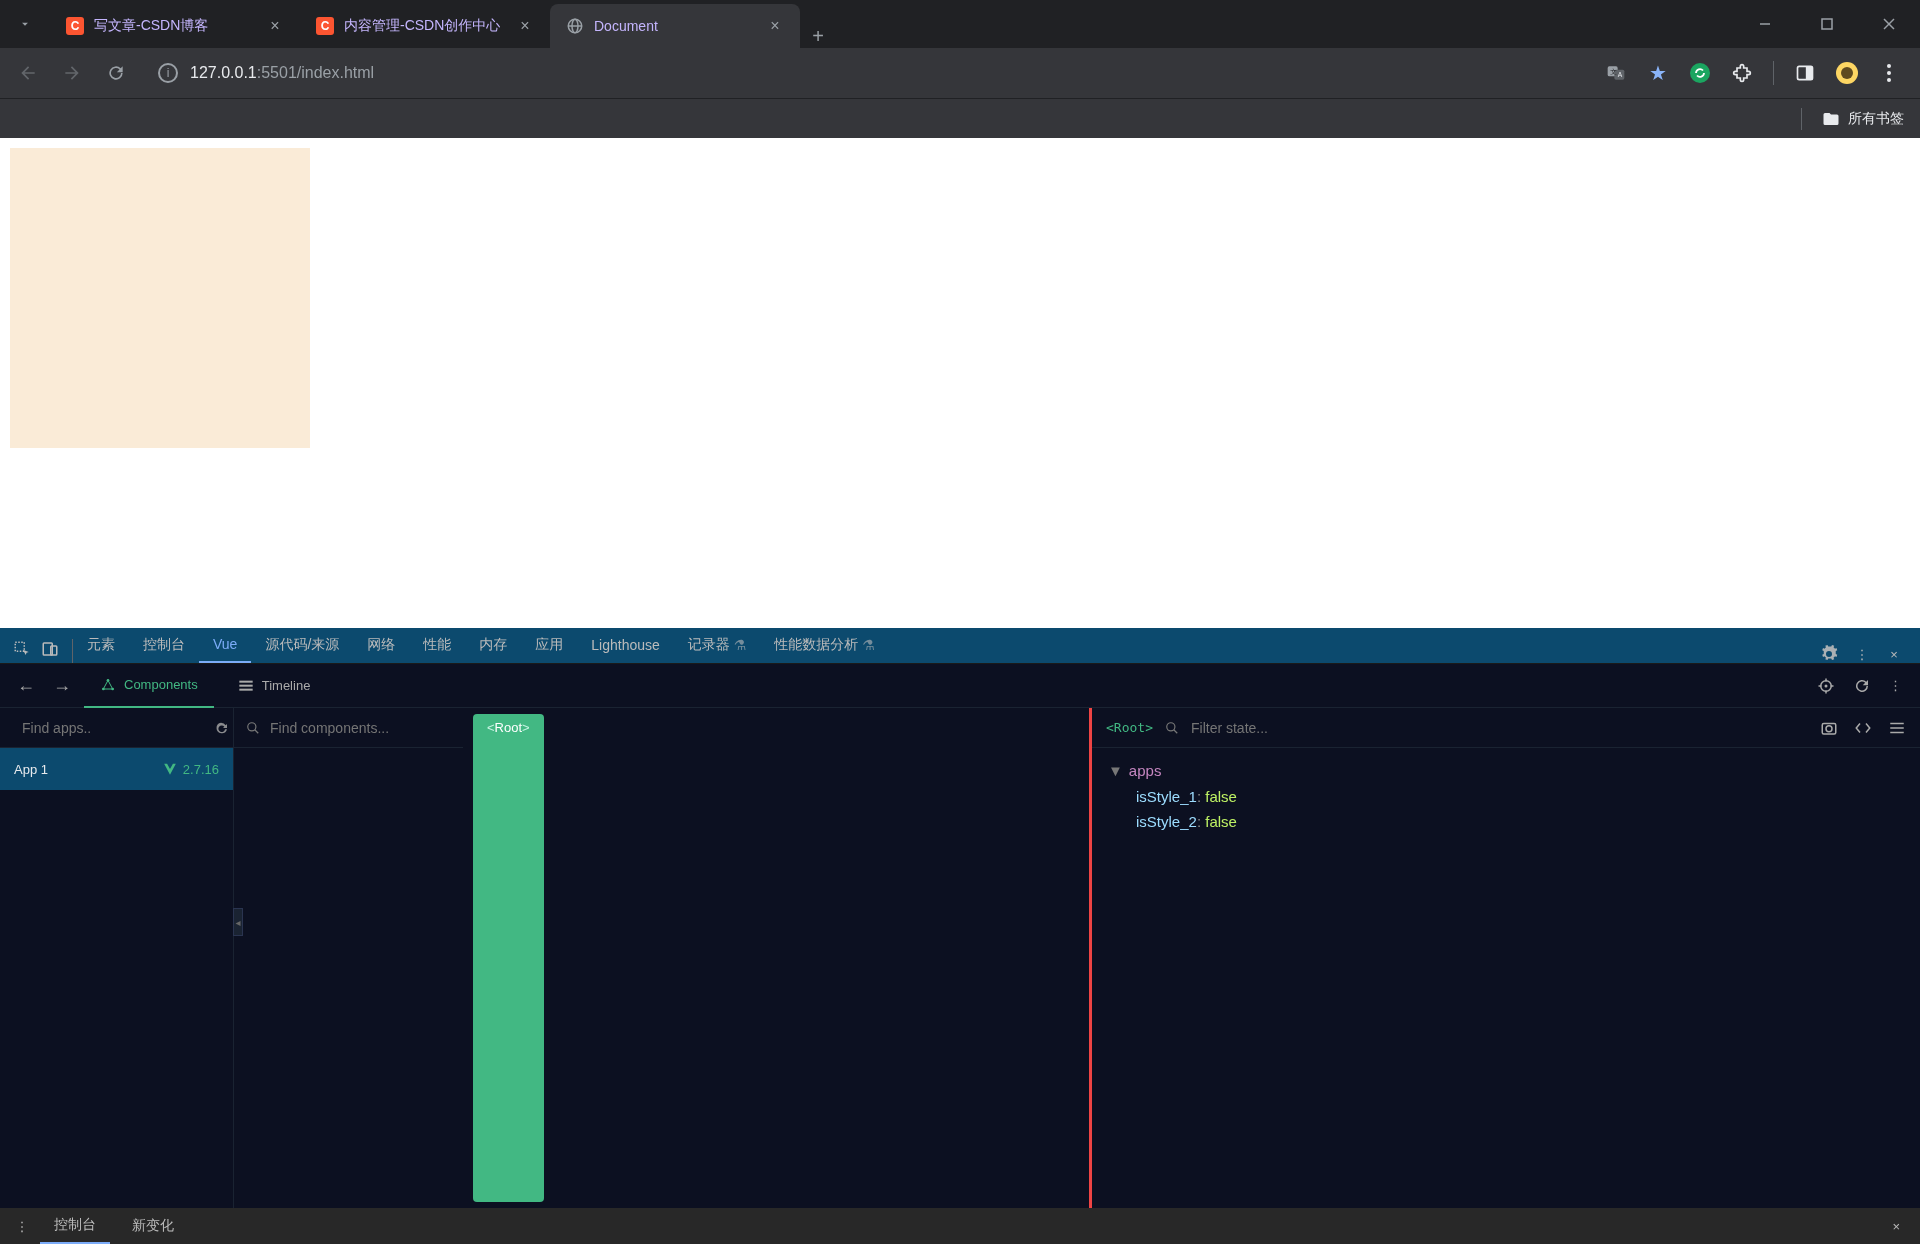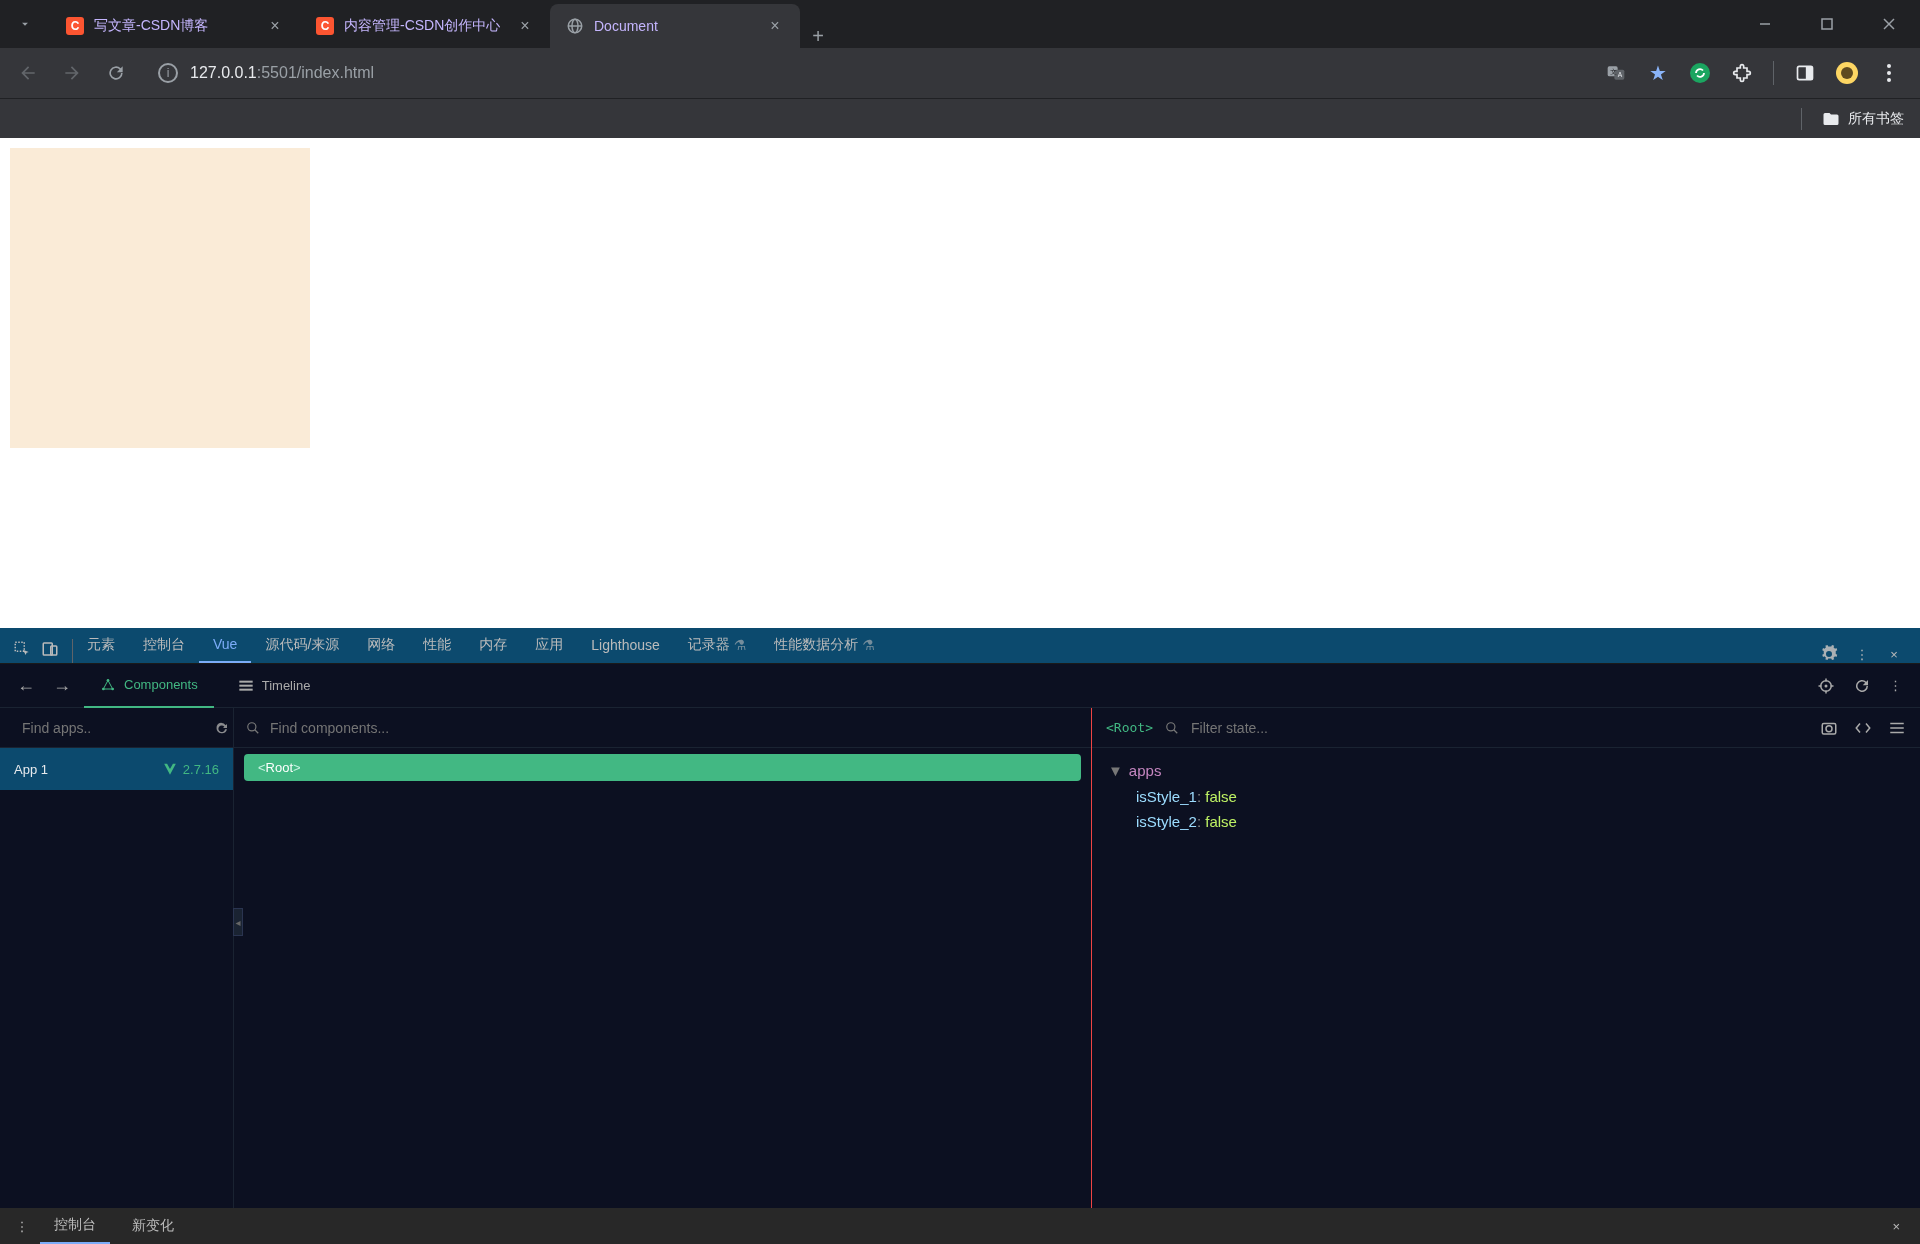--- a/index.html
+++ b/index.html
@@ -47,21 +47,21 @@
 .vue-nav{color:#aaa;width:28px;text-align:center;cursor:pointer;font-size:18px}
 .vue-tab{display:flex;align-items:center;gap:8px;padding:0 16px;height:44px;color:#aaa;cursor:pointer}
 .vue-tab.active{color:#42b883;border-bottom:2px solid #42b883}
 .vue-right{margin-left:auto;display:flex;align-items:center;gap:18px;color:#aaa;padding-right:6px}
 .vue-body{flex:1;display:flex}
 .vue-apps{width:234px;border-right:1px solid #1a2332;display:flex;flex-direction:column}
 .vue-search{height:40px;display:flex;align-items:center;padding:0 12px;gap:10px;color:#777;border-bottom:1px solid #1a2332}
 .vue-search input{background:transparent;border:none;color:#aaa;flex:1;outline:none;font-size:14px}
 .app-row{height:42px;display:flex;align-items:center;justify-content:space-between;padding:0 14px;background:#0c4a6e;cursor:pointer}
 .vue-ver{color:#42b883;display:flex;align-items:center;gap:6px;font-size:13px}
-.vue-tree{flex:1;border-right:1px solid #ef4444;display:flex;flex-direction:column;position:relative}
+.vue-tree{flex:1;border-right:3px solid #ef4444;display:flex;flex-direction:row;position:relative}
 .tree-row{margin:6px 10px;padding:6px 14px;background:#42b883;color:#0c1021;border-radius:4px;cursor:pointer;font-family:Consolas,monospace}
 .tree-root{color:#fff}
 .collapse-handle{position:absolute;left:-1px;top:200px;width:10px;height:28px;background:#1a2332;border:1px solid #2a3450;display:flex;align-items:center;justify-content:center;color:#666;font-size:10px;cursor:pointer}
 .vue-state{width:828px;display:flex;flex-direction:column}
 .state-head{height:40px;display:flex;align-items:center;padding:0 14px;gap:12px;border-bottom:1px solid #1a2332;color:#777}
 .state-head input{background:transparent;border:none;color:#aaa;flex:1;outline:none;font-size:14px}
 .root-lbl{color:#42b883;font-family:Consolas,monospace}
 .state-icons{display:flex;gap:16px;color:#aaa}
 .state-body{padding:10px 16px;font-family:Consolas,monospace;font-size:15px;line-height:1.7}
 .data-key{color:#c586c0}

